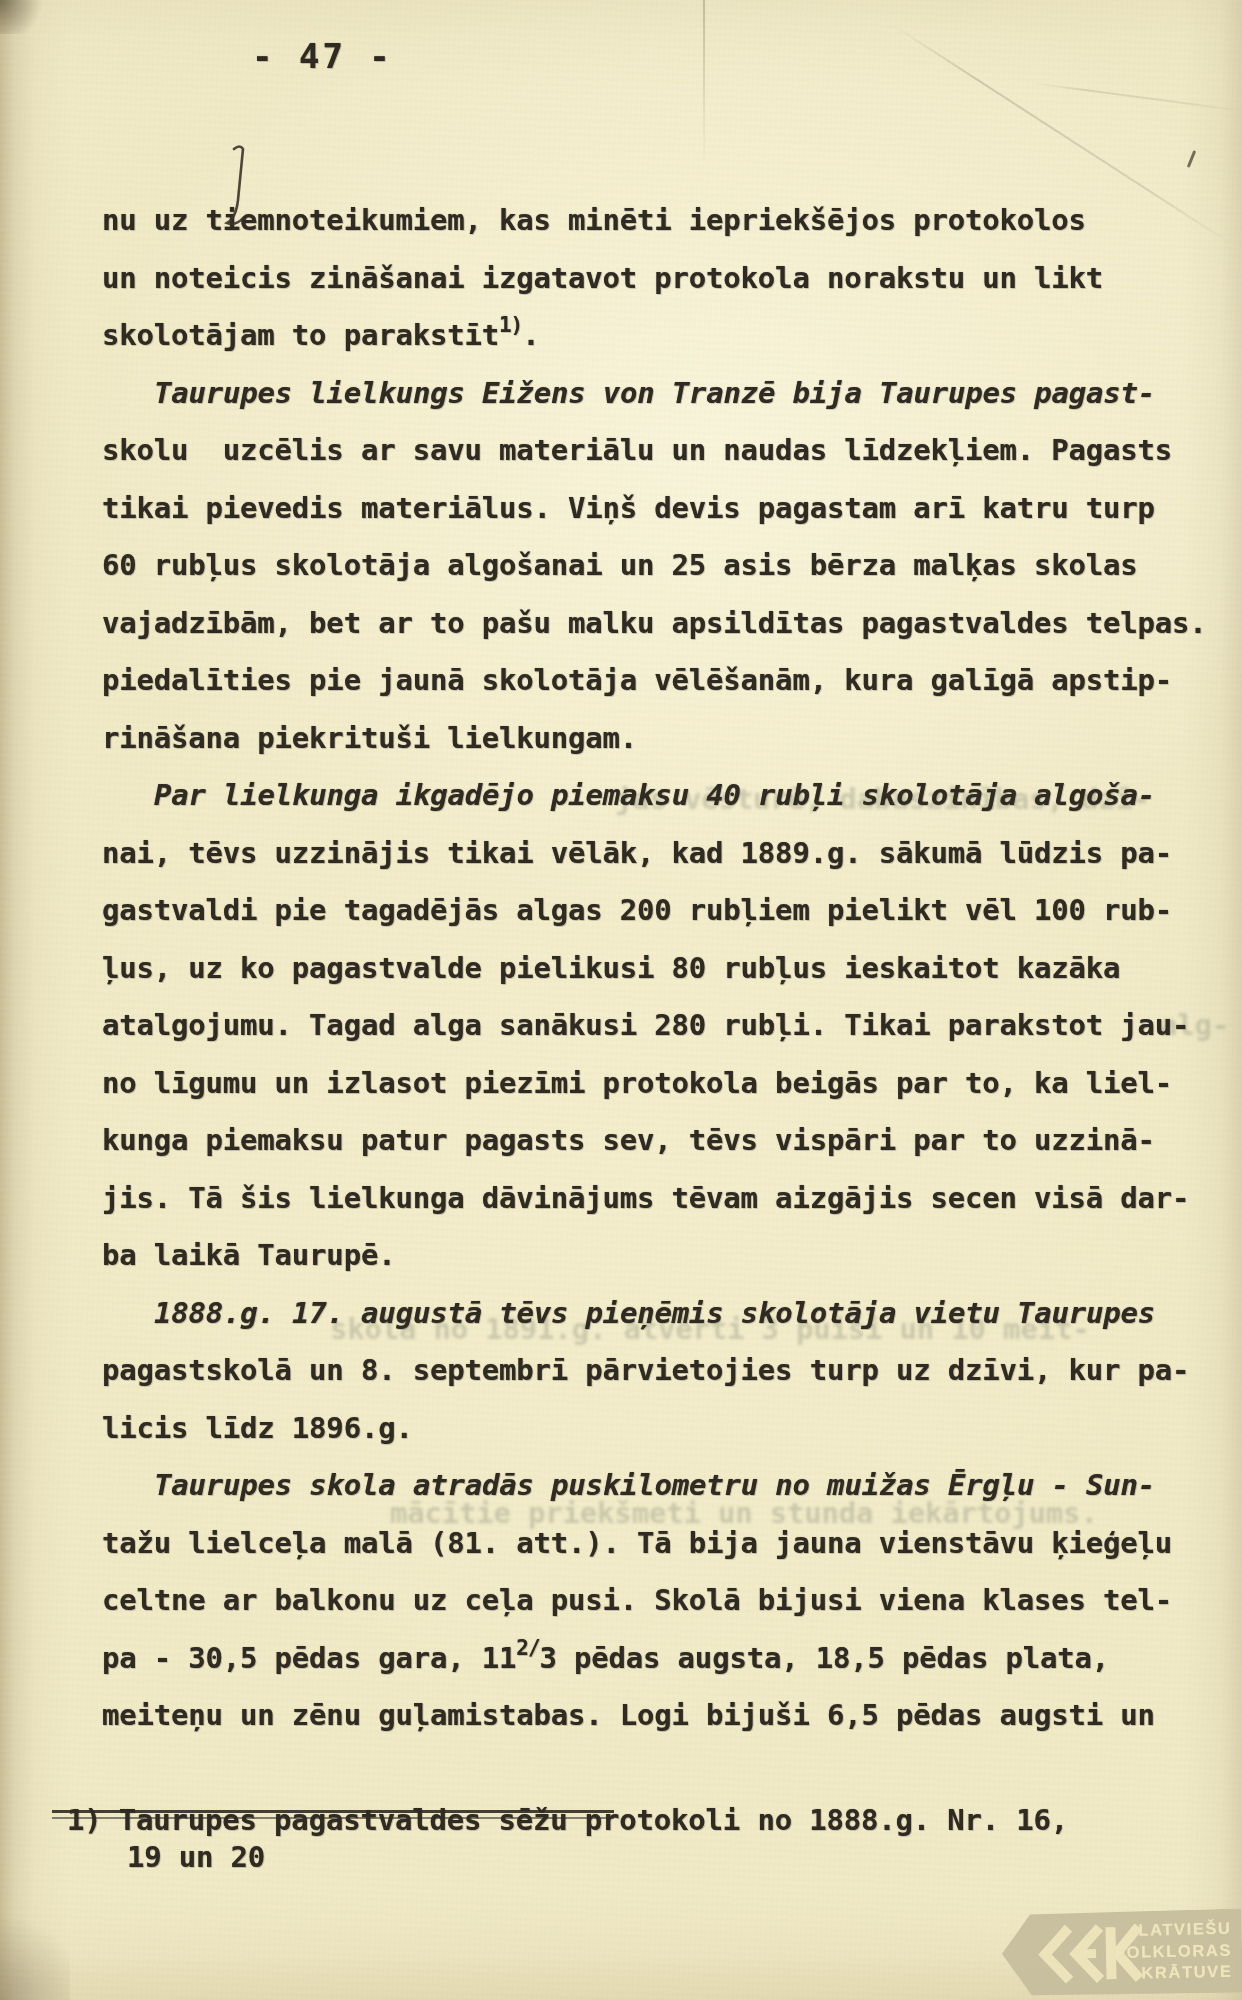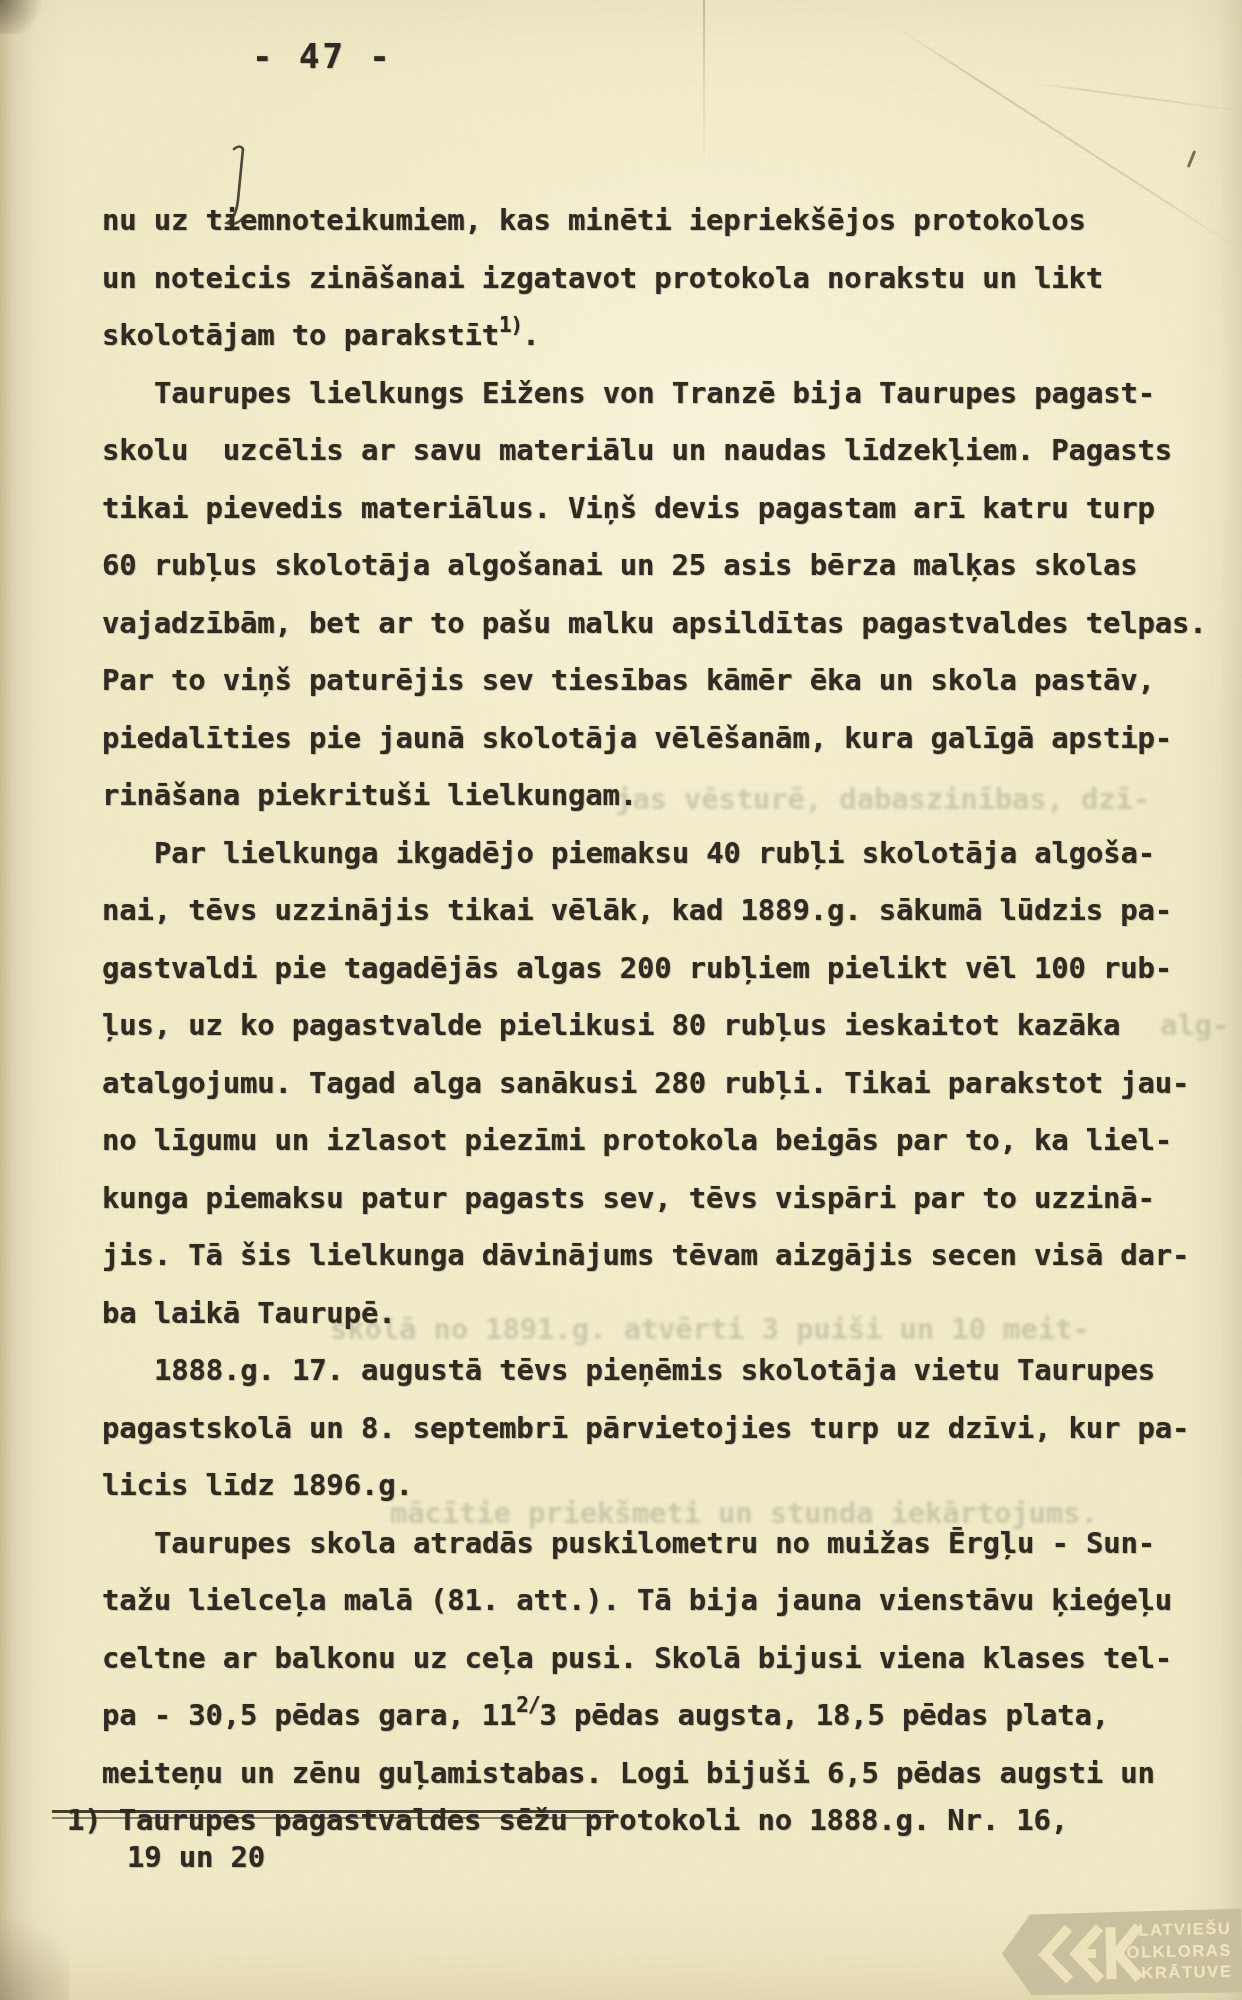--- a/index.html
+++ b/index.html
@@ -19,21 +19,21 @@
     position:absolute; inset:0; pointer-events:none; opacity:.5;
     background-image:
       repeating-linear-gradient(93deg, rgba(120,105,70,.022) 0 2px, rgba(255,255,255,.02) 2px 5px),
       repeating-linear-gradient(2deg, rgba(120,105,70,.018) 0 3px, rgba(255,255,255,.018) 3px 7px);
   }
   .ink{ color:#2f2a22; font-weight:700;
         text-shadow:0 0 1px rgba(47,42,34,.55), 1px 1px 0 rgba(47,42,34,.18); }
   .page-number{ position:absolute; left:252px; top:36px; font-size:34px; letter-spacing:3px; }
   .textblock{ position:absolute; left:62px; top:203px; width:1130px;margin-left:40px; }
   .line{ height:57.5px; font-size:29px; white-space:pre; letter-spacing:-.2px; }
-  .line.indent{ padding-left:52px; }
+  .line.indent{ padding-left:52px;font-style:italic; }
   .line sup{ font-size:21px; position:relative; top:-13px; letter-spacing:-1px; vertical-align:baseline; }
   .ghost{ position:absolute; font-size:29px; font-weight:700; white-space:pre;
           color:#a9ab92; opacity:.55; filter:blur(1.4px); letter-spacing:-.2px; }
   .footnote-sep{ position:absolute; left:52px; top:1810px; width:562px; height:4px;
                  border-top:3px solid rgba(44,39,31,.88); border-bottom:2px solid rgba(44,39,31,.55); }
   .footnote{ position:absolute; left:67px; top:1803px; }
   .fline{ font-size:29px; height:37px; white-space:pre; letter-spacing:-.2px; }
   .fline.f2{ padding-left:60px; }
   .hand-mark{ position:absolute; left:224px; top:142px; opacity:.9; }
   .crease{ position:absolute; height:2px; transform-origin:0 0; pointer-events:none;
@@ -81,21 +81,20 @@
 
   <div class="textblock ink" id="body-text">
       <div class="line">nu uz tiemnoteikumiem, kas minēti iepriekšējos protokolos</div>
       <div class="line">un noteicis zināšanai izgatavot protokola norakstu un likt</div>
       <div class="line">skolotājam to parakstīt<sup>1)</sup>.</div>
       <div class="line indent">Taurupes lielkungs Eižens von Tranzē bija Taurupes pagast-</div>
       <div class="line">skolu  uzcēlis ar savu materiālu un naudas līdzekļiem. Pagasts</div>
       <div class="line">tikai pievedis materiālus. Viņš devis pagastam arī katru turp</div>
       <div class="line">60 rubļus skolotāja algošanai un 25 asis bērza malķas skolas</div>
       <div class="line">vajadzībām, bet ar to pašu malku apsildītas pagastvaldes telpas.</div>
-      <div class="line">Par to viņš paturējis sev tiesības kāmēr ēka un skola pastāv,</div>
       <div class="line">piedalīties pie jaunā skolotāja vēlēšanām, kura galīgā apstip-</div>
       <div class="line">rināšana piekrituši lielkungam.</div>
       <div class="line indent">Par lielkunga ikgadējo piemaksu 40 rubļi skolotāja algoša-</div>
       <div class="line">nai, tēvs uzzinājis tikai vēlāk, kad 1889.g. sākumā lūdzis pa-</div>
       <div class="line">gastvaldi pie tagadējās algas 200 rubļiem pielikt vēl 100 rub-</div>
       <div class="line">ļus, uz ko pagastvalde pielikusi 80 rubļus ieskaitot kazāka</div>
       <div class="line">atalgojumu. Tagad alga sanākusi 280 rubļi. Tikai parakstot jau-</div>
       <div class="line">no līgumu un izlasot piezīmi protokola beigās par to, ka liel-</div>
       <div class="line">kunga piemaksu patur pagasts sev, tēvs vispāri par to uzzinā-</div>
       <div class="line">jis. Tā šis lielkunga dāvinājums tēvam aizgājis secen visā dar-</div>

